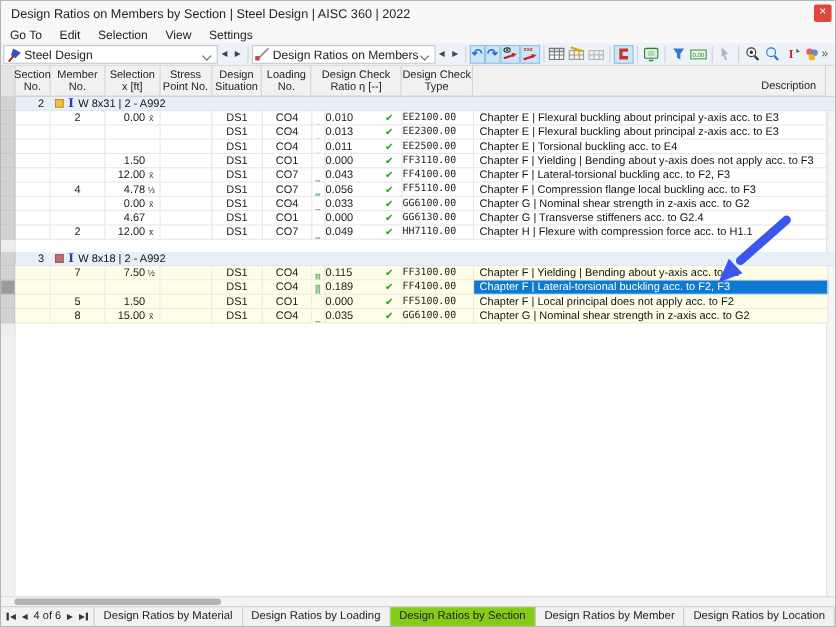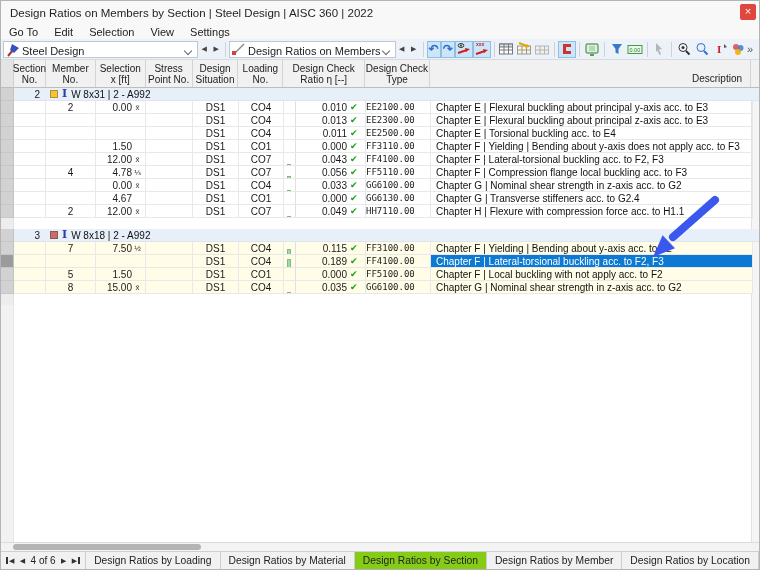--- a/index.html
+++ b/index.html
@@ -83,21 +83,21 @@
   .gtext{font-size:10px;color:#111}
   .gsec{text-align:right;padding-right:6px;border-bottom:1px solid #dfe5ec;box-sizing:border-box}
   .cell.c-loc{display:flex;justify-content:flex-end;align-items:center;padding-right:2px}
   .locv{text-align:right}
   .locm{width:11px;font-size:8px;color:#333;text-align:center}
   .cell.c-ds,.cell.c-ld{text-align:center}
   .cell.c-ratio{display:flex;align-items:center;padding:0}
   .barzone{width:12px;height:13px;border-right:1px solid #e0e0e0;display:flex;align-items:flex-end;box-sizing:border-box}
   .barzone i{display:block;width:4px;margin-left:3px;background:#a6d7a6;border:1px solid #7cbc7c;
              border-bottom:none;box-sizing:border-box}
-  .rval{flex:1;text-align:right;padding-right:3px}
+  .rval{flex:1;padding-right:3px}
   .rcheck{width:15px;text-align:left;color:#1ba11b;font-size:9px}
   .cell.c-type{font-family:"DejaVu Sans Mono",monospace;font-size:9px;text-align:right;padding-right:17px;color:#222}
   .cell.c-desc{padding-left:5px;color:#111}
   .cell.c-desc.hl{background:#0c79d2 !important;color:#fff}
 
   
   .hscroll{position:absolute;left:0;right:0;bottom:18px;height:9px;background:#f3f3f3;
            border-top:1px solid #dcdcdc;box-sizing:border-box}
   .hthumb{position:absolute;left:12px;top:1px;width:188px;height:6px;background:#b4b4b4;border-radius:3px}
 
@@ -573,21 +573,21 @@
         </div>
         <div class="cell c-sp"></div>
         <div class="cell c-ds">DS1</div>
         <div class="cell c-ld">CO1</div>
         <div class="cell c-ratio">
           <span class="barzone"></span>
           <span class="rval">0.000</span>
           <span class="rcheck">✔</span>
         </div>
         <div class="cell c-type">FF5100.00</div>
-        <div class="cell c-desc">Chapter F | Local buckling with not apply acc. to F2</div>
+        <div class="cell c-desc">Chapter F | Local principal does not apply acc. to F2</div>
       </div>
       <div class="trow data yellow">
         <div class="c-gutter"></div>
         <div class="cell c-sec"></div>
         <div class="cell c-mem">8</div>
         <div class="cell c-loc">
           <span class="locv">15.00</span>
           <span class="locm">x̄</span>
         </div>
         <div class="cell c-sp"></div>
@@ -624,22 +624,22 @@
       <span class="pglabel">4 of 6</span>
       <span class="pgbtn">
           <span>▶</span>
         </span>
       <span class="pgbtn">
           <span>▶</span>
           <i class="bar"></i>
         </span>
     </div>
     <div id="tabs" style="display:flex">
+        <span class="tab">Design Ratios by Material</span>
         <span class="tab">Design Ratios by Loading</span>
-        <span class="tab">Design Ratios by Material</span>
         <span class="tab active">Design Ratios by Section</span>
         <span class="tab">Design Ratios by Member</span>
         <span class="tab">Design Ratios by Location</span>
       </div>
   </div>
 
   <svg class="arrow-svg" width="84" height="76">
     <line id="arrowline" x1="74" y1="7" x2="32" y2="44" stroke-width="8" stroke-linecap="round" stroke="#3A57EE"></line>
     <polygon id="arrowhead" points="12,64 34,55.3 21.6,42.3" fill="#3A57EE"></polygon>
   </svg>

